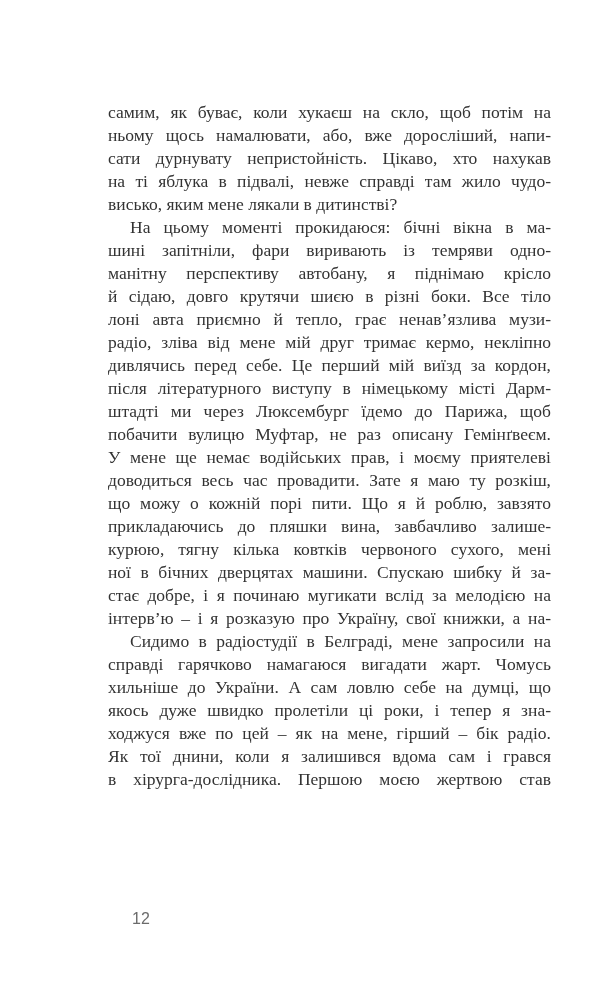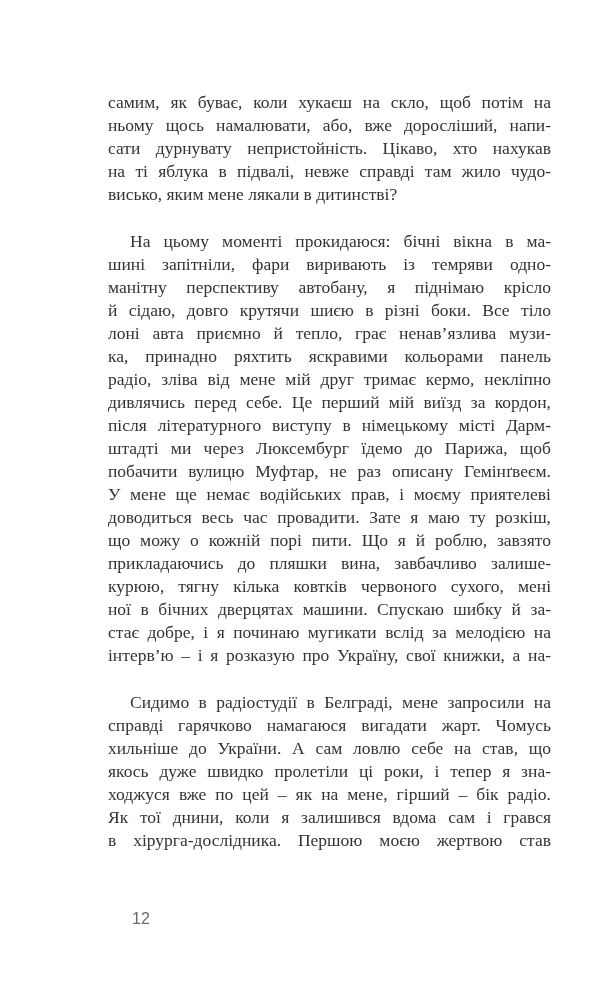--- a/index.html
+++ b/index.html
@@ -15,39 +15,38 @@
   .book-page {
     position: relative;
     width: 612px;
     height: 1000px;
     background: #ffffff;
     overflow: hidden;
   }
   .text-block {
     position: absolute;
     left: 108px;
-    top: 91px;
+    top: 101px;
     width: 443px;
     color: #333333;
     font-size: 17.5px;
     line-height: 23px;
   }
   .paragraph {
     margin: 0;
     padding: 0;
   }
   .line {
     text-align: justify;
     text-align-last: justify;
     height: 23px;
     overflow: hidden;
   }
   .line.indent {
     padding-left: 22px;
-    margin-top: 24px;
   }
   .line.last-natural {
     text-align-last: left;
   }
   .page-number {
     position: absolute;
     left: 132px;
     top: 910px;
     font-family: "Liberation Sans", sans-serif;
     font-size: 16px;
@@ -66,39 +65,38 @@
         <div class="line">сати дурнувату непристойність. Цікаво, хто нахукав</div>
         <div class="line">на ті яблука в підвалі, невже справді там жило чудо-</div>
         <div class="line last-natural">висько, яким мене лякали в дитинстві?</div>
       </div>
       <div class="paragraph">
         <div class="line indent">На цьому моменті прокидаюся: бічні вікна в ма-</div>
         <div class="line">шині запітніли, фари виривають із темряви одно-</div>
         <div class="line">манітну перспективу автобану, я піднімаю крісло</div>
         <div class="line">й сідаю, довго крутячи шиєю в різні боки. Все тіло</div>
         <div class="line">лоні авта приємно й тепло, грає ненав’язлива музи-</div>
-        <div class="line">ка, принадно ряхтить яскравими кольорами панель</div>
         <div class="line">радіо, зліва від мене мій друг тримає кермо, некліпно</div>
         <div class="line">дивлячись перед себе. Це перший мій виїзд за кордон,</div>
         <div class="line">після літературного виступу в німецькому місті Дарм-</div>
         <div class="line">штадті ми через Люксембург їдемо до Парижа, щоб</div>
         <div class="line">побачити вулицю Муфтар, не раз описану Гемінґвеєм.</div>
         <div class="line">У мене ще немає водійських прав, і моєму приятелеві</div>
         <div class="line">доводиться весь час провадити. Зате я маю ту розкіш,</div>
         <div class="line">що можу о кожній порі пити. Що я й роблю, завзято</div>
         <div class="line">прикладаючись до пляшки вина, завбачливо залише-</div>
         <div class="line">курюю, тягну кілька ковтків червоного сухого, мені</div>
         <div class="line">ної в бічних дверцятах машини. Спускаю шибку й за-</div>
         <div class="line">стає добре, і я починаю мугикати вслід за мелодією на</div>
       </div>
       <div class="paragraph">
         <div class="line">інтерв’ю – і я розказую про Україну, свої книжки, а на-</div>
         <div class="line indent">Сидимо в радіостудії в Белграді, мене запросили на</div>
         <div class="line">справді гарячково намагаюся вигадати жарт. Чомусь</div>
-        <div class="line">хильніше до України. А сам ловлю себе на став, що</div>
+        <div class="line">хильніше до України. А сам ловлю себе на думці, що</div>
         <div class="line">якось дуже швидко пролетіли ці роки, і тепер я зна-</div>
         <div class="line">ходжуся вже по цей – як на мене, гірший – бік радіо.</div>
         <div class="line">Як тої днини, коли я залишився вдома сам і грався</div>
         <div class="line">в хірурга-дослідника. Першою моєю жертвою став</div>
       </div>
     </div>
   <div class="page-number">12</div>
 </div>
 
 </body></html>

